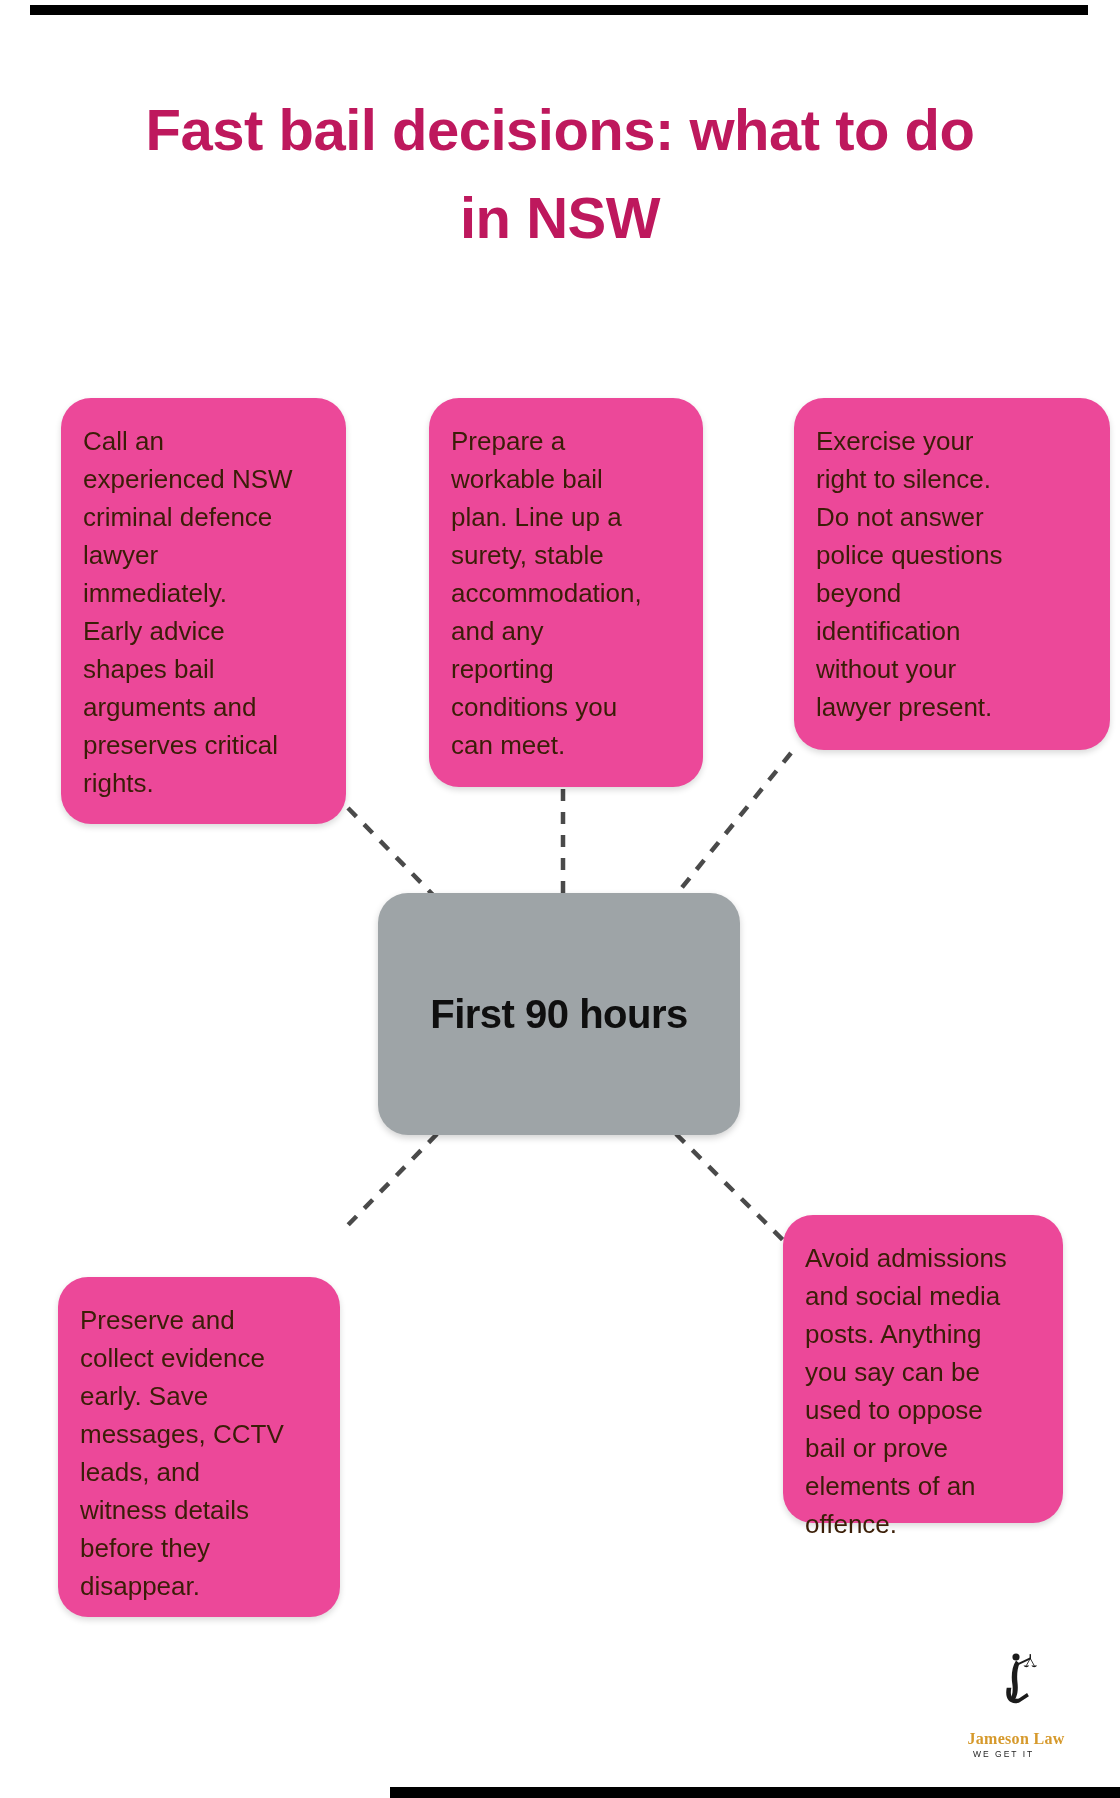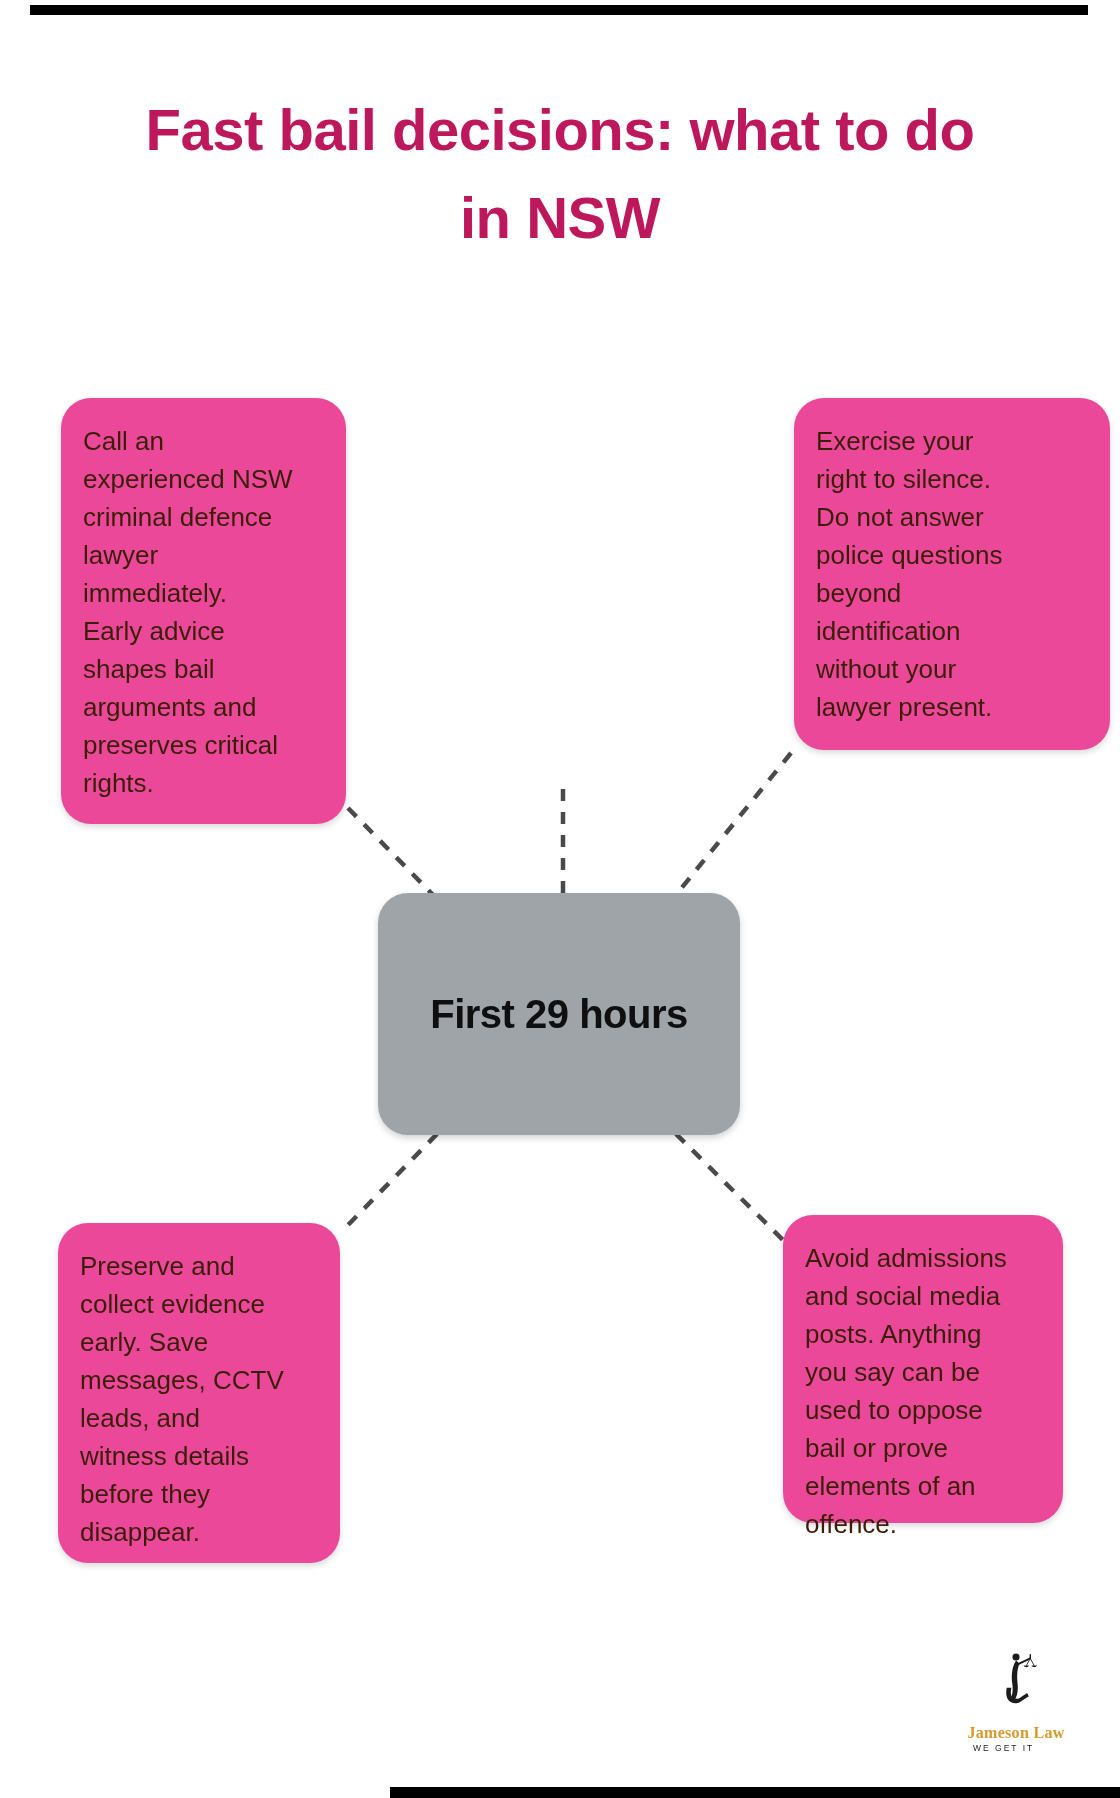--- a/index.html
+++ b/index.html
@@ -29,37 +29,37 @@
   }
   .node p{
     margin:0;padding:24px 18px 0 22px;
     font-size:26px;line-height:38px;
     color:#3A1E07;
     white-space:pre-line;
   }
   .node-1{left:61px;top:398px;width:285px;height:426px;}
   .node-2{left:429px;top:398px;width:274px;height:389px;}
   .node-3{left:794px;top:398px;width:316px;height:352px;}
-  .node-4{left:58px;top:1223px;width:282px;height:340px;}
+  .node-4{left:58px;top:1277px;width:282px;height:340px;}
   .node-5{left:783px;top:1215px;width:280px;height:308px;}
   .center-node{
     position:absolute;left:378px;top:893px;width:362px;height:242px;
     background:#9EA4A7;border-radius:30px;
     box-shadow:0 3px 7px rgba(0,0,0,0.18);
     display:flex;align-items:center;justify-content:center;
   }
   .center-node span{
     font-size:40px;font-weight:700;color:#0F0F0F;letter-spacing:-0.5px;
   }
   .logo{position:absolute;left:956px;top:1652px;width:120px;text-align:center;}
   .logo .mark{display:block;margin:0 auto;}
   .logo .wordmark{
     font-family:"Liberation Serif", serif;
     font-weight:700;font-size:16px;color:#D6992B;
-    margin-top:12px;letter-spacing:0.3px;white-space:nowrap;
+    margin-top:18px;letter-spacing:0.3px;white-space:nowrap;
   }
   .logo .tagline{
     font-size:8.5px;letter-spacing:2px;color:#1E1E1E;
     text-align:left;margin-left:17px;margin-top:1px;white-space:nowrap;
   }
 </style>
 </head>
 <body>
 
 <div class="canvas">
@@ -85,34 +85,45 @@
 criminal defence
 lawyer
 immediately.
 Early advice
 shapes bail
 arguments and
 preserves critical
 rights.</p>
   </div>
 
+  <div class="node node-2">
+    <p>Prepare a
+workable bail
+plan. Line up a
+surety, stable
+accommodation,
+and any
+reporting
+conditions you
+can meet.</p>
+  </div>
 
   <div class="node node-3">
     <p>Exercise your
 right to silence.
 Do not answer
 police questions
 beyond
 identification
 without your
 lawyer present.</p>
   </div>
 
   <div class="center-node">
-    <span>First 29 hours</span>
+    <span>First 90 hours</span>
   </div>
 
   <div class="node node-4">
     <p>Preserve and
 collect evidence
 early. Save
 messages, CCTV
 leads, and
 witness details
 before they

